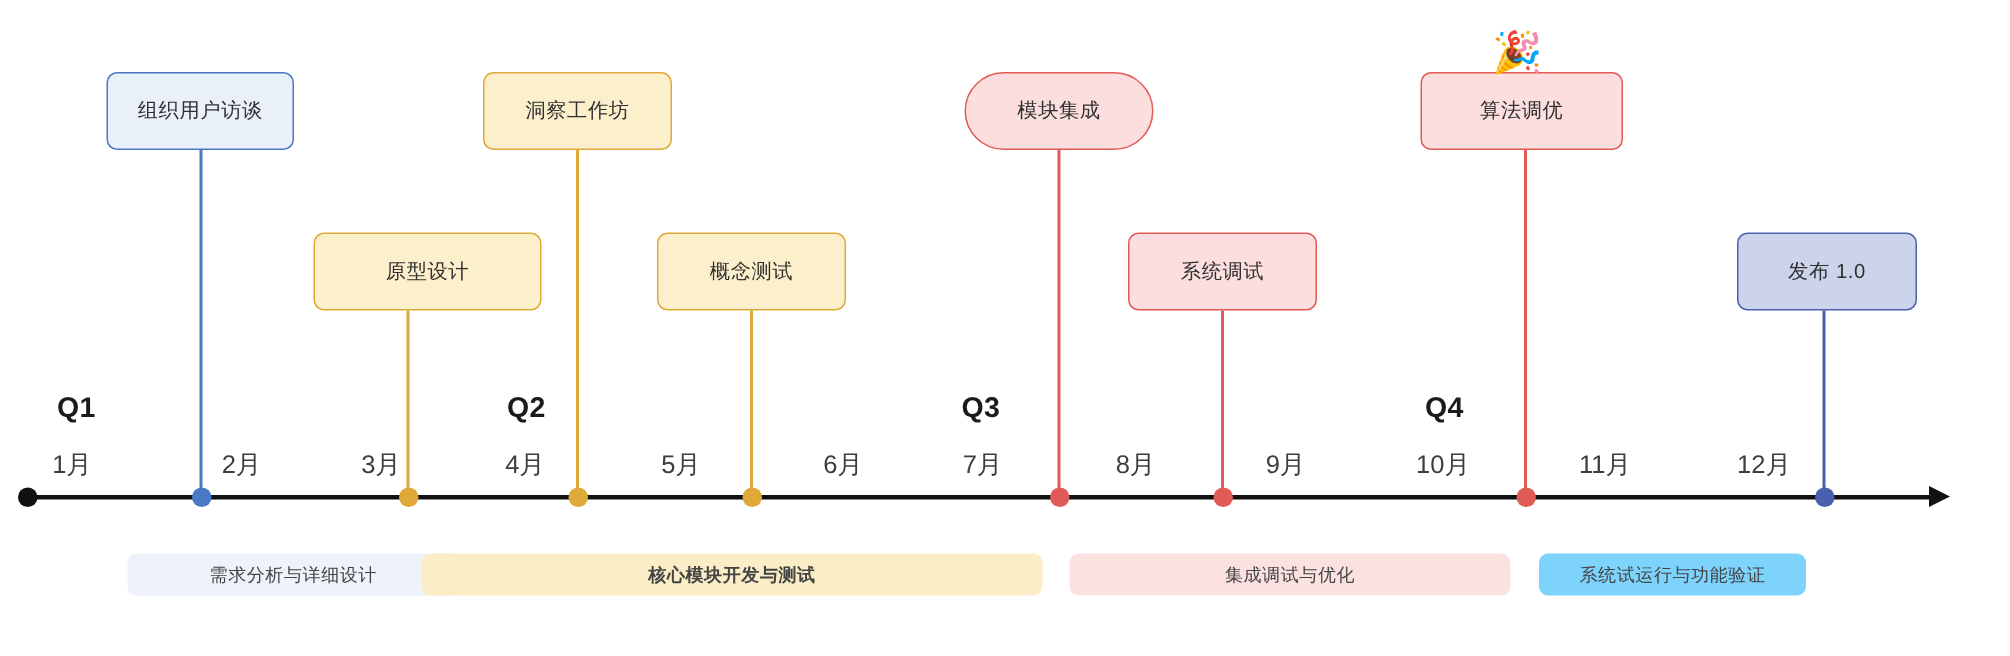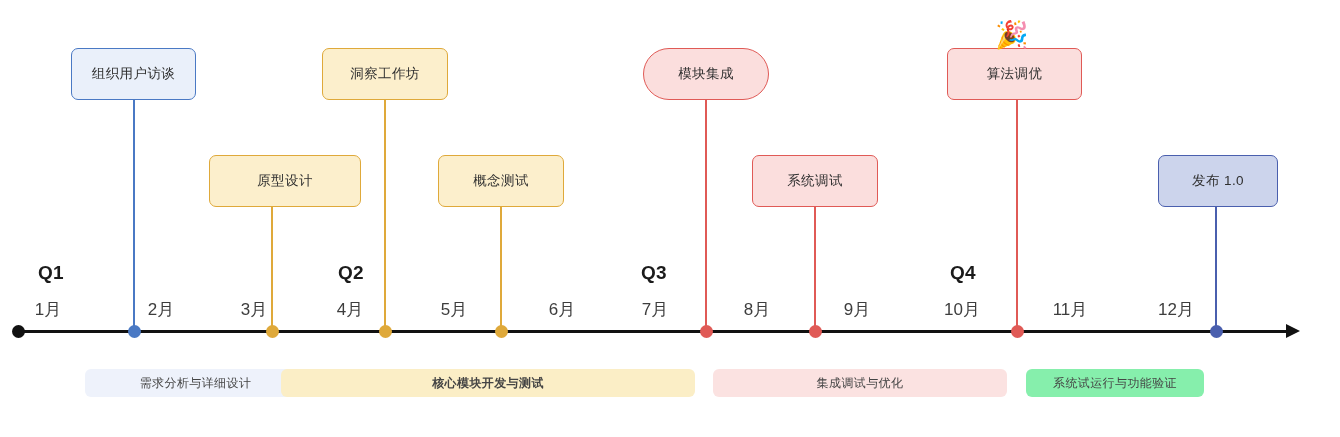--- a/index.html
+++ b/index.html
@@ -122,21 +122,21 @@
     align-items: center;
     justify-content: center;
     font-size: 12px;
     color: #444444;
     letter-spacing: 0.4px;
     white-space: nowrap;
   }
   .p-blue   { background: #eef2fb; }
   .p-yellow { background: #fbeec6; }
   .p-red    { background: #fbe2e1; }
-  .p-navy   { background: #86efac; }
+  .p-navy   { background: #7dd3fc; }
 
   
   .emoji-badge {
     position: absolute;
     font-size: 27px;
     line-height: 1;
     user-select: none;
   }
 </style>
 </head>

